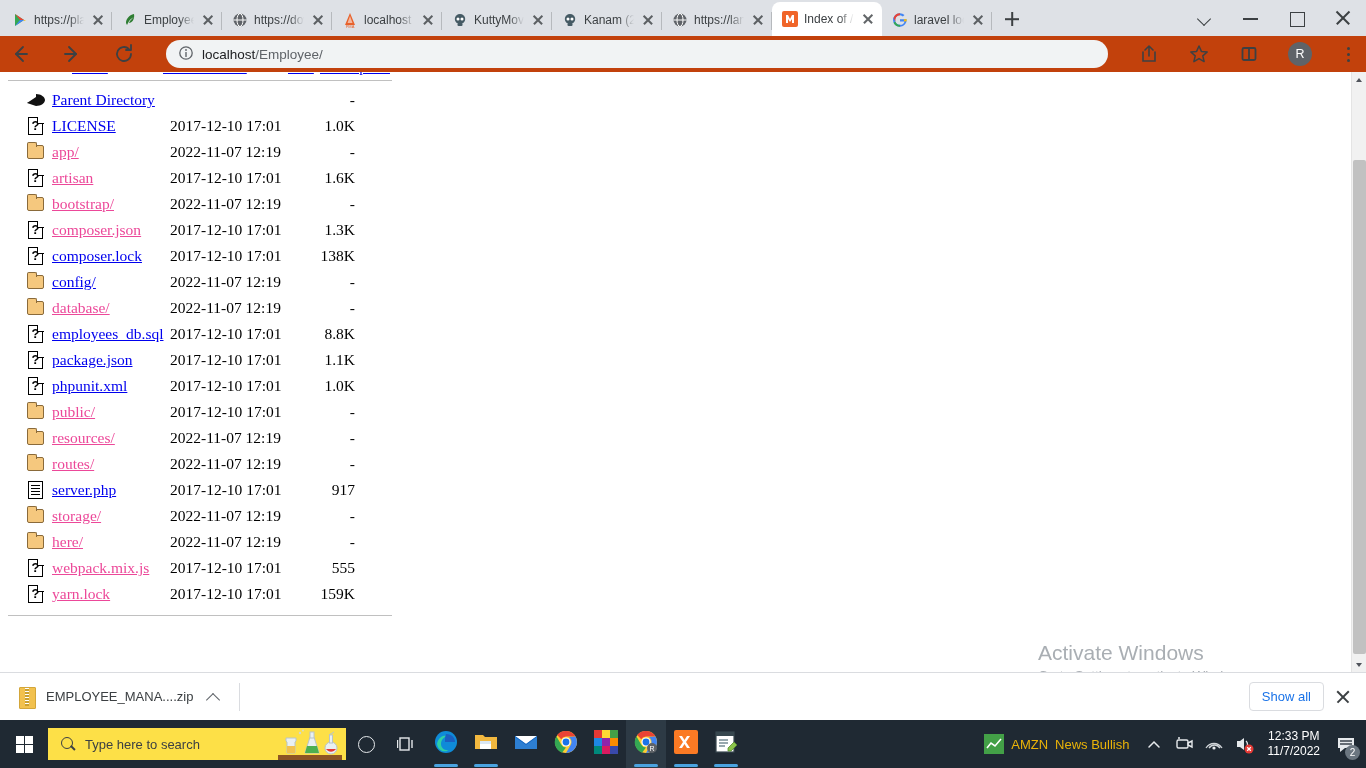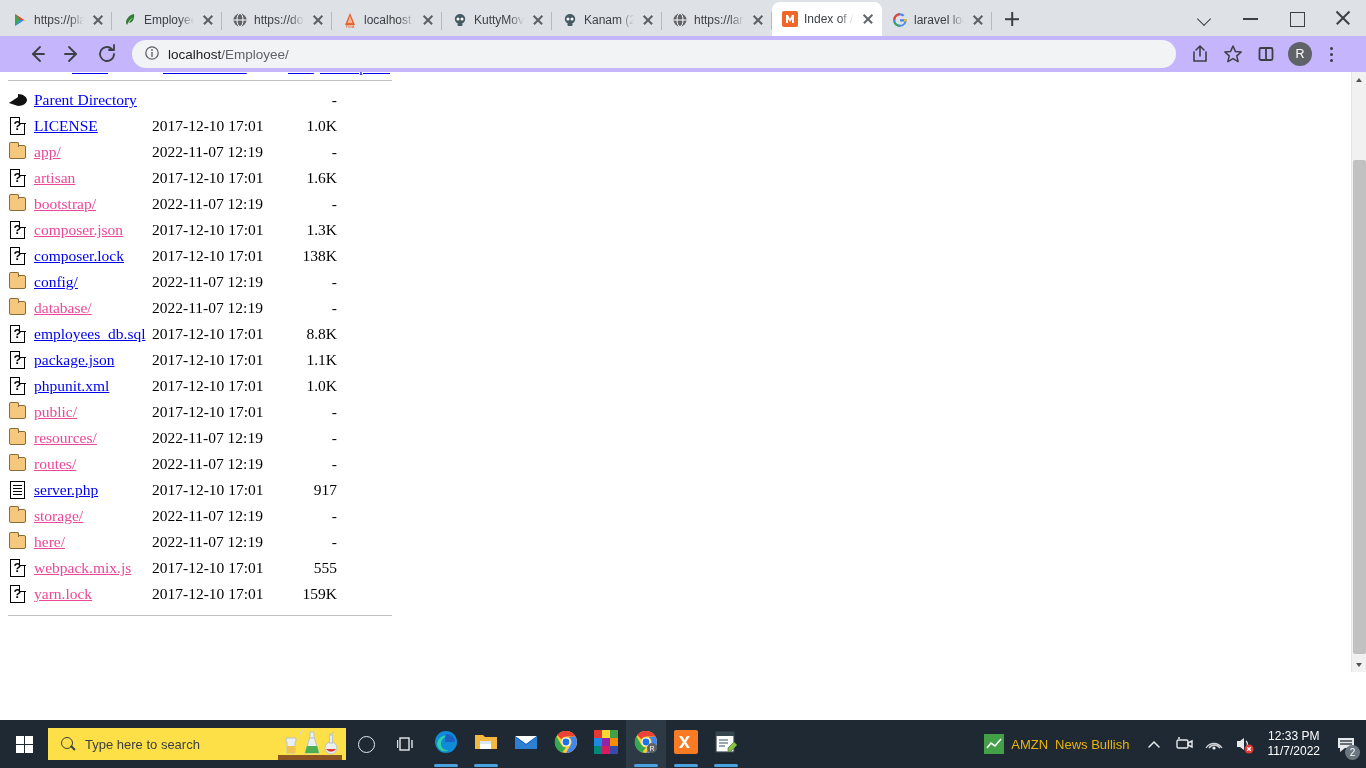--- a/index.html
+++ b/index.html
@@ -73,22 +73,22 @@
     border:1.6px solid #3c4043;
   }
   .wc-close::before, .wc-close::after {
     content:""; position:absolute; left:14px; top:15px; width:18px; height:1.6px; background:#3c4043;
   }
   .wc-close::before { transform:rotate(45deg); }
   .wc-close::after  { transform:rotate(-45deg); }
 
   
   .toolbar {
-    height:36px; background:#c4b5fd; display:flex; align-items:center;
-    padding:0 21px; gap:3px; position:relative;
+    height:36px; background:#c2410c; display:flex; align-items:center;
+    padding:0 4px; gap:20px; position:relative;
   }
   .navbtn { width:32px; height:32px; position:relative; flex:0 0 32px; }
   .omnibox {
     flex:1 1 auto; height:28px; background:#f1f3f4; border-radius:14px;
     display:flex; align-items:center; padding:0 12px; gap:8px; margin:0 6px;
     font-size:13.5px; color:#202124;
   }
   .omnibox .url { white-space:nowrap; }
   .omnibox .url .host { color:#202124; }
   .omnibox .url .path { color:#5f6368; }
@@ -117,21 +117,21 @@
   .hdrlinks {
     position:relative; height:22px; margin:0 0 0 8px;
   }
   .hdrlinks span {
     position:absolute; bottom:0; color:#0000ee; text-decoration:underline;
     font-size:15px; white-space:nowrap;
   }
   .hdr-rule {
     height:0; border-top:1px solid #c0c0c0; margin:4px 8px 0 8px; width:384px;
   }
-  .flist { margin:6px 0 0 8px; font-size:15.5px; line-height:26px; }
+  .flist { margin:6px 0 0 26px; font-size:15.5px; line-height:26px; }
   .frow { display:flex; align-items:center; height:26px; white-space:nowrap; }
   .fico { width:20px; height:22px; flex:0 0 20px; position:relative; margin-right:6px; }
   .fname { width:118px; flex:0 0 118px; overflow:visible; }
   .fname a { color:#0000ee; text-decoration:underline; }
   .fname a.visited { color:#ec4899; }
   .fdate { width:147px; flex:0 0 147px; text-align:left; }
   .fsize { width:38px; flex:0 0 38px; text-align:right; }
   .foot-rule { height:0; border-top:1px solid #c0c0c0; margin:8px 8px 0 8px; width:384px; }
   .footer { margin:8px 0 0 8px; font-style:italic; font-size:15.5px; }
 
@@ -680,21 +680,37 @@
       <div class="foot-rule"></div>
     </div>
   </div>
 
   <div class="pscroll">
     <div class="arrow-up"></div>
     <div class="thumb"></div>
     <div class="arrow-dn"></div>
   </div>
 
-
+  <div class="watermark">
+    <div class="wm1">Activate Windows</div>
+    <div class="wm2">Go to Settings to activate Windows.</div>
+  </div>
+
+  <div class="shelf">
+    <div class="dlitem">
+      <span class="zipico"></span>
+      <span class="dlname">EMPLOYEE_MANA....zip</span>
+      <span class="dlchev"></span>
+    </div>
+    <div class="shelf-sep"></div>
+    <div class="shelf-right">
+      <div class="showall">Show all</div>
+      <div class="shelfclose"></div>
+    </div>
+  </div>
 </div>
 
 <div class="taskbar">
 
   <div class="startbtn">
     <span class="winlogo">
         <i></i>
         <i></i>
         <i></i>
         <i></i>

